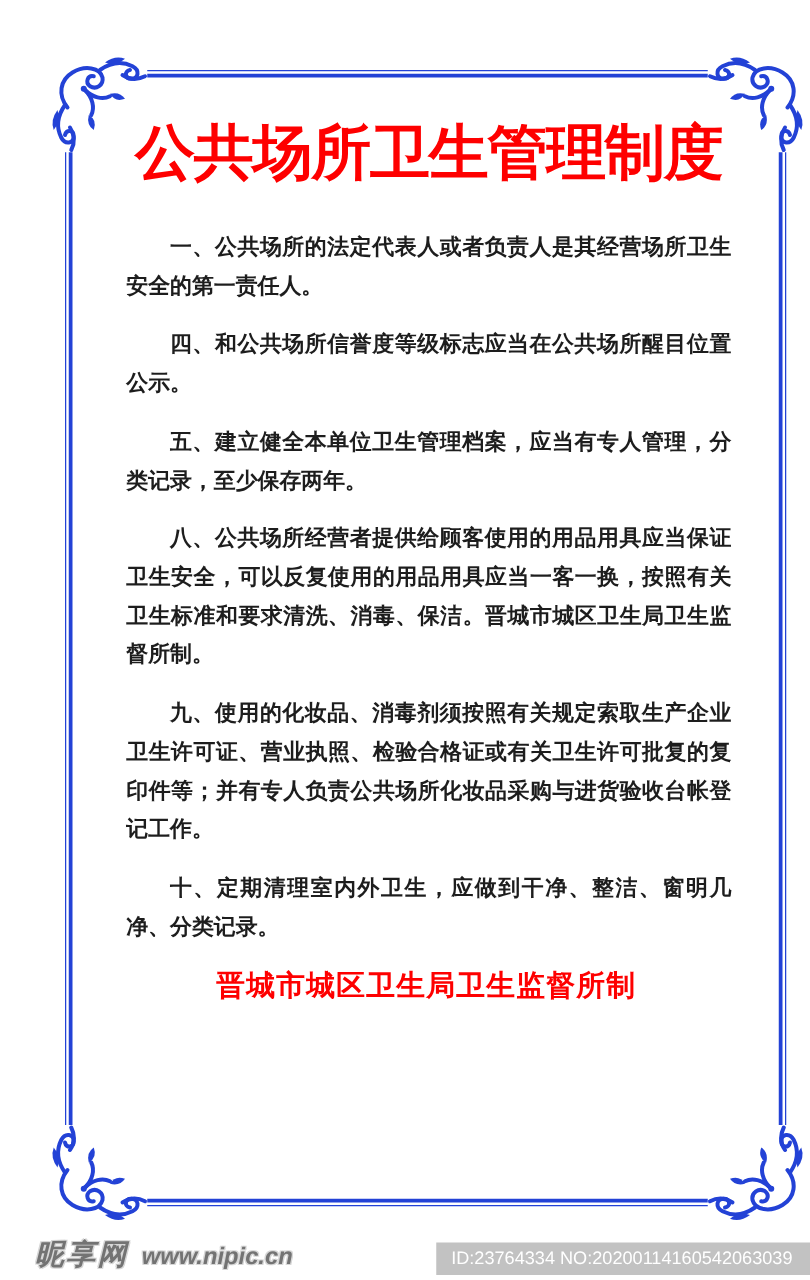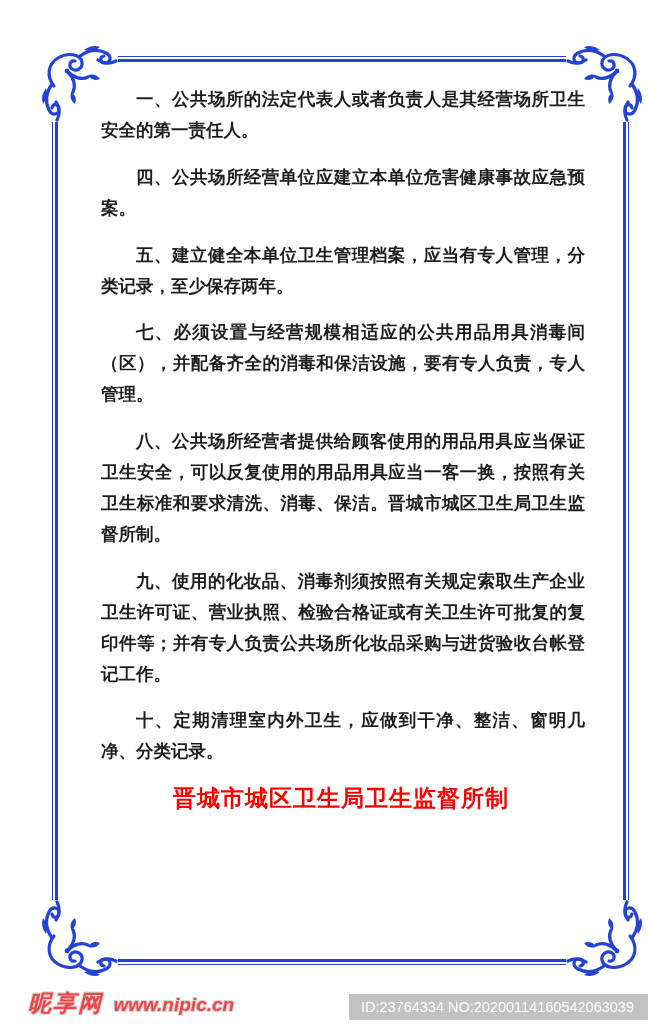--- a/index.html
+++ b/index.html
@@ -65,21 +65,21 @@
     letter-spacing: 1px;
   }
 
   
   .watermark-bar {
     position: absolute; left: 0; right: 0; bottom: 0; height: 34px;
   }
   .site-logo {
     position: absolute; left: 28px; bottom: 5px;
     font-style: italic; font-weight: 900;
-    color: #ef4444; white-space: nowrap;
+    color: #737373; white-space: nowrap;
     text-shadow: -1px -1px 0 #d7d7d7, 1px -1px 0 #d7d7d7,
                  -1px  1px 0 #d7d7d7, 1px  1px 0 #d7d7d7;
   }
   .site-logo .logo-cn  { font-size: 23px; letter-spacing: 2px; }
   .site-logo .logo-url { font-size: 19px; margin-left: 6px; }
   .id-badge {
     position: absolute; right: 0; bottom: 4px;
     height: 26px; line-height: 26px;
     padding: 0 14px 0 12px;
     background: #c2c2c2; color: #ffffff;
@@ -169,25 +169,25 @@
     <g fill="currentColor">
       <path d="M46,8 Q54,2 62,5 Q55,11 46,8"></path>
       <path d="M8,46 Q2,54 5,62 Q11,55 8,46"></path>
       <path d="M50,33 q8,-2 12,4 q-8,3 -12,-4"></path>
       <path d="M33,50 q-2,8 4,12 q3,-8 -4,-12"></path>
       <circle cx="29" cy="29" r="2.4"></circle>
     </g>
   </svg>
 
   <div class="content">
+    <h1 class="title">公共场所卫生管理制度</h1>
     <div class="items">
         <p class="item">一、公共场所的法定代表人或者负责人是其经营场所卫生安全的第一责任人。</p>
-        <p class="item">四、公共场所经营单位应建立本单位危害健康事故应急预案。</p>
+        <p class="item">四、和公共场所信誉度等级标志应当在公共场所醒目位置公示。</p>
         <p class="item">五、建立健全本单位卫生管理档案，应当有专人管理，分类记录，至少保存两年。</p>
-        <p class="item">七、必须设置与经营规模相适应的公共用品用具消毒间（区），并配备齐全的消毒和保洁设施，要有专人负责，专人管理。</p>
         <p class="item">八、公共场所经营者提供给顾客使用的用品用具应当保证卫生安全，可以反复使用的用品用具应当一客一换，按照有关卫生标准和要求清洗、消毒、保洁。晋城市城区卫生局卫生监督所制。</p>
         <p class="item">九、使用的化妆品、消毒剂须按照有关规定索取生产企业卫生许可证、营业执照、检验合格证或有关卫生许可批复的复印件等；并有专人负责公共场所化妆品采购与进货验收台帐登记工作。</p>
         <p class="item">十、定期清理室内外卫生，应做到干净、整洁、窗明几净、分类记录。</p>
       </div>
     <div class="signature">晋城市城区卫生局卫生监督所制</div>
   </div>
 
   <div class="watermark-bar">
     <div class="site-logo">
       <span class="logo-cn">昵享网</span>

